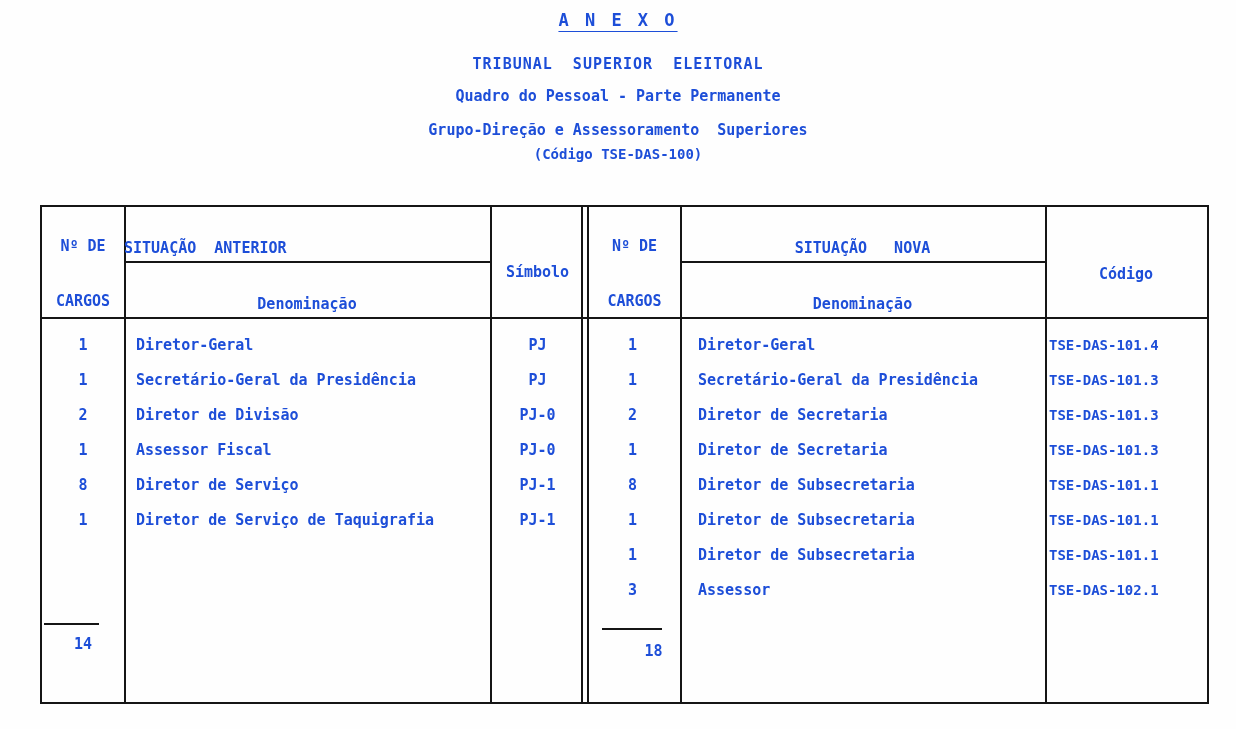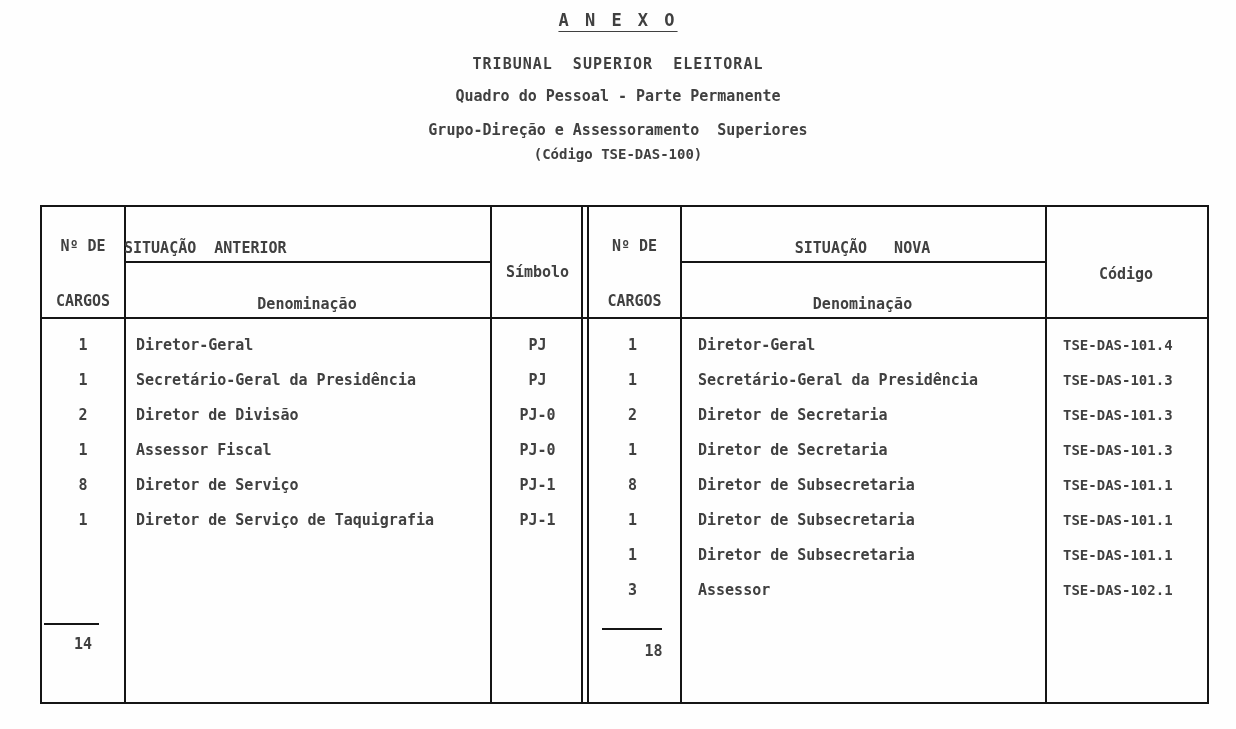--- a/index.html
+++ b/index.html
@@ -2,21 +2,21 @@
 <html><head>
 <meta charset="utf-8">
 <style>
   html, body { margin: 0; padding: 0; background: #ffffff; }
   .page {
     position: relative;
     width: 1236px;
     height: 729px;
     background: #fefefe;
     font-family: "DejaVu Sans Mono", "Liberation Mono", monospace;
-    color: #404040;
+    color: #1d4ed8;
     overflow: hidden;
   }
   .centered { position: absolute; left: 0; width: 100%; text-align: center; white-space: pre; }
   .t-annex {
     top: 10px; font-size: 17px; font-weight: bold; letter-spacing: 3px;
     text-decoration: underline; text-underline-offset: 5px;
   }
   .t-org  { top: 55px;  font-size: 15px; font-weight: bold; letter-spacing: 1px; }
   .t-sub1 { top: 87px;  font-size: 15px; font-weight: bold; }
   .t-sub2 { top: 121px; font-size: 15px; font-weight: bold; }
@@ -60,21 +60,21 @@
     align-items: center;
     font-size: 15px;
     font-weight: bold;
     white-space: pre;
   }
   .c-num-a   { text-align: center; }
   .c-denom-a { padding-left: 12px; }
   .c-simbolo { text-align: center; }
   .c-num-n   { text-align: center; }
   .c-denom-n { padding-left: 18px; }
-  .c-codigo  { padding-left: 18px; font-size: 14px; }
+  .c-codigo  { padding-left: 4px; font-size: 14px; }
 
   .overline-a { position: absolute; left: 2px;  top: 416px; width: 55px; height: 2px; background: #151515; }
   .total-a    { position: absolute; left: 0;    top: 428px; width: 82px; text-align: center; font-size: 15px; font-weight: bold; }
   .overline-n { position: absolute; left: 560px; top: 421px; width: 60px; height: 2px; background: #151515; }
   .total-n    { position: absolute; left: 545px; top: 435px; width: 93px; text-align: center; font-size: 15px; font-weight: bold; padding-left: 20px; }
 </style>
 </head>
 <body>
 
 <div class="page">

